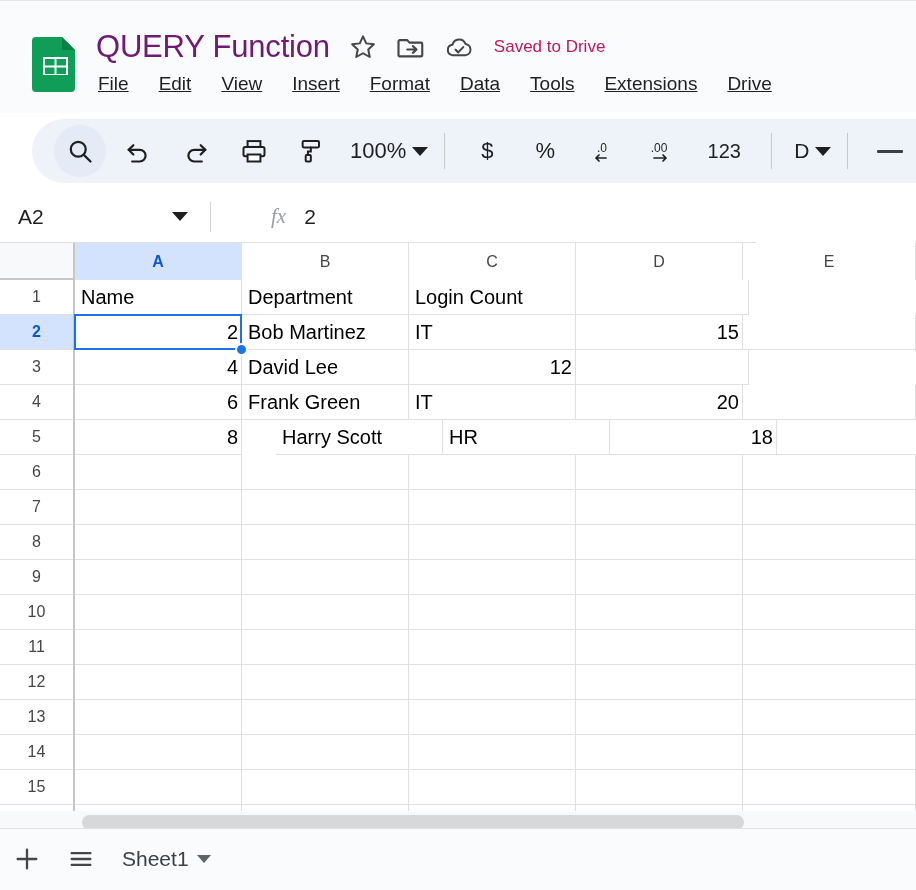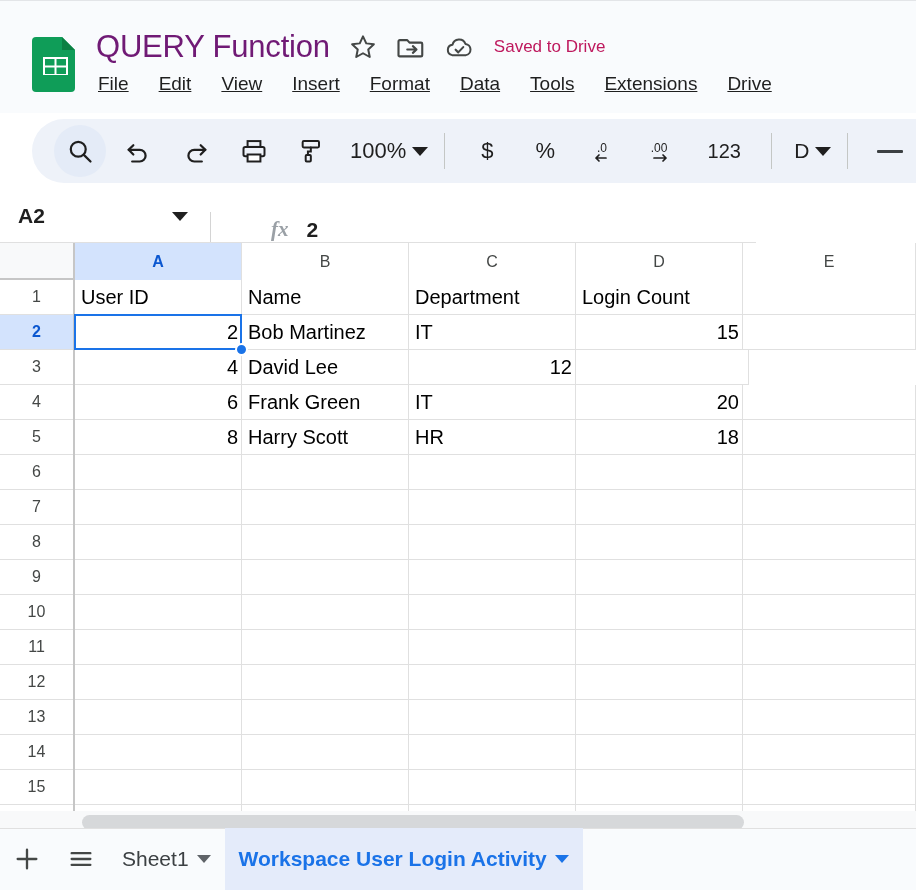--- a/index.html
+++ b/index.html
@@ -85,23 +85,22 @@
   }
   .tb-dash {
     width: 26px; height: 3px; background: #3c4043; border-radius: 1px;
   }
 
   
   .formula-bar {
     position: absolute; left: 0; top: 191px;
     width: 756px; height: 52px;
     background: #ffffff;
-    display: flex; align-items: flex-end;
+    display: flex; align-items: center;
     border-bottom: 1px solid #e0e0e0;
-    font-weight: bold;
   }
   .namebox {
     width: 160px; height: 52px; display: flex; align-items: center;
     padding-left: 18px; font-size: 21px; color: #1f1f1f; cursor: text;
   }
   .namebox-caret {
     width: 40px; height: 52px; display: flex;
     align-items: center; justify-content: center; cursor: default;
   }
   .fb-sep { width: 1px; height: 30px; background: #d4d4d4; margin: 0 10px; }
@@ -372,21 +371,20 @@
       <div class="row-head">10</div>
       <div class="row-head">11</div>
       <div class="row-head">12</div>
       <div class="row-head">13</div>
       <div class="row-head">14</div>
       <div class="row-head">15</div>
       <div class="row-head">16</div>
     </div>
   <div class="cells" id="cells">
       <div class="grid-row">
-        <div class="cell" style="width: 167px;">User ID</div>
         <div class="cell" style="width: 167px;">Name</div>
         <div class="cell" style="width: 167px;">Department</div>
         <div class="cell" style="width: 167px;">Login Count</div>
         <div class="cell" style="width: 173px;"></div>
       </div>
       <div class="grid-row">
         <div class="cell num" style="width: 167px;">2</div>
         <div class="cell" style="width: 167px;">Bob Martinez</div>
         <div class="cell" style="width: 167px;">IT</div>
         <div class="cell num" style="width: 167px;">15</div>
@@ -400,21 +398,21 @@
       </div>
       <div class="grid-row">
         <div class="cell num" style="width: 167px;">6</div>
         <div class="cell" style="width: 167px; text-align: center;">Frank Green</div>
         <div class="cell" style="width: 167px;">IT</div>
         <div class="cell num" style="width: 167px;">20</div>
         <div class="cell" style="width: 173px;"></div>
       </div>
       <div class="grid-row">
         <div class="cell num" style="width: 167px;">8</div>
-        <div class="cell" style="width: 167px;">Harry Scott</div>
+        <div class="cell" style="width: 167px; margin-left: 34px;">Harry Scott</div>
         <div class="cell" style="width: 167px;">HR</div>
         <div class="cell num" style="width: 167px;">18</div>
         <div class="cell" style="width: 173px;"></div>
       </div>
       <div class="grid-row">
         <div class="cell" style="width: 167px;"></div>
         <div class="cell" style="width: 167px;"></div>
         <div class="cell" style="width: 167px;"></div>
         <div class="cell" style="width: 167px;"></div>
         <div class="cell" style="width: 173px;"></div>
@@ -507,18 +505,14 @@
   <div class="sb-btn">
     <svg class="sb-icon" viewBox="0 0 24 24">
       <path d="M4 7 h16 M4 12 h16 M4 17 h16" stroke="#444746" stroke-width="2" stroke-linecap="round"></path>
     </svg>
   </div>
   <div id="sheet-tabs" style="display:flex;align-items:center;height:62px">
       <div class="sheet-tab">
         <span>Sheet1</span>
         <span class="tab-caret"></span>
       </div>
-      <div class="sheet-tab active">
-        <span>Workspace User Login Activity</span>
-        <span class="tab-caret"></span>
-      </div>
     </div>
 </div>
 
 </body></html>

